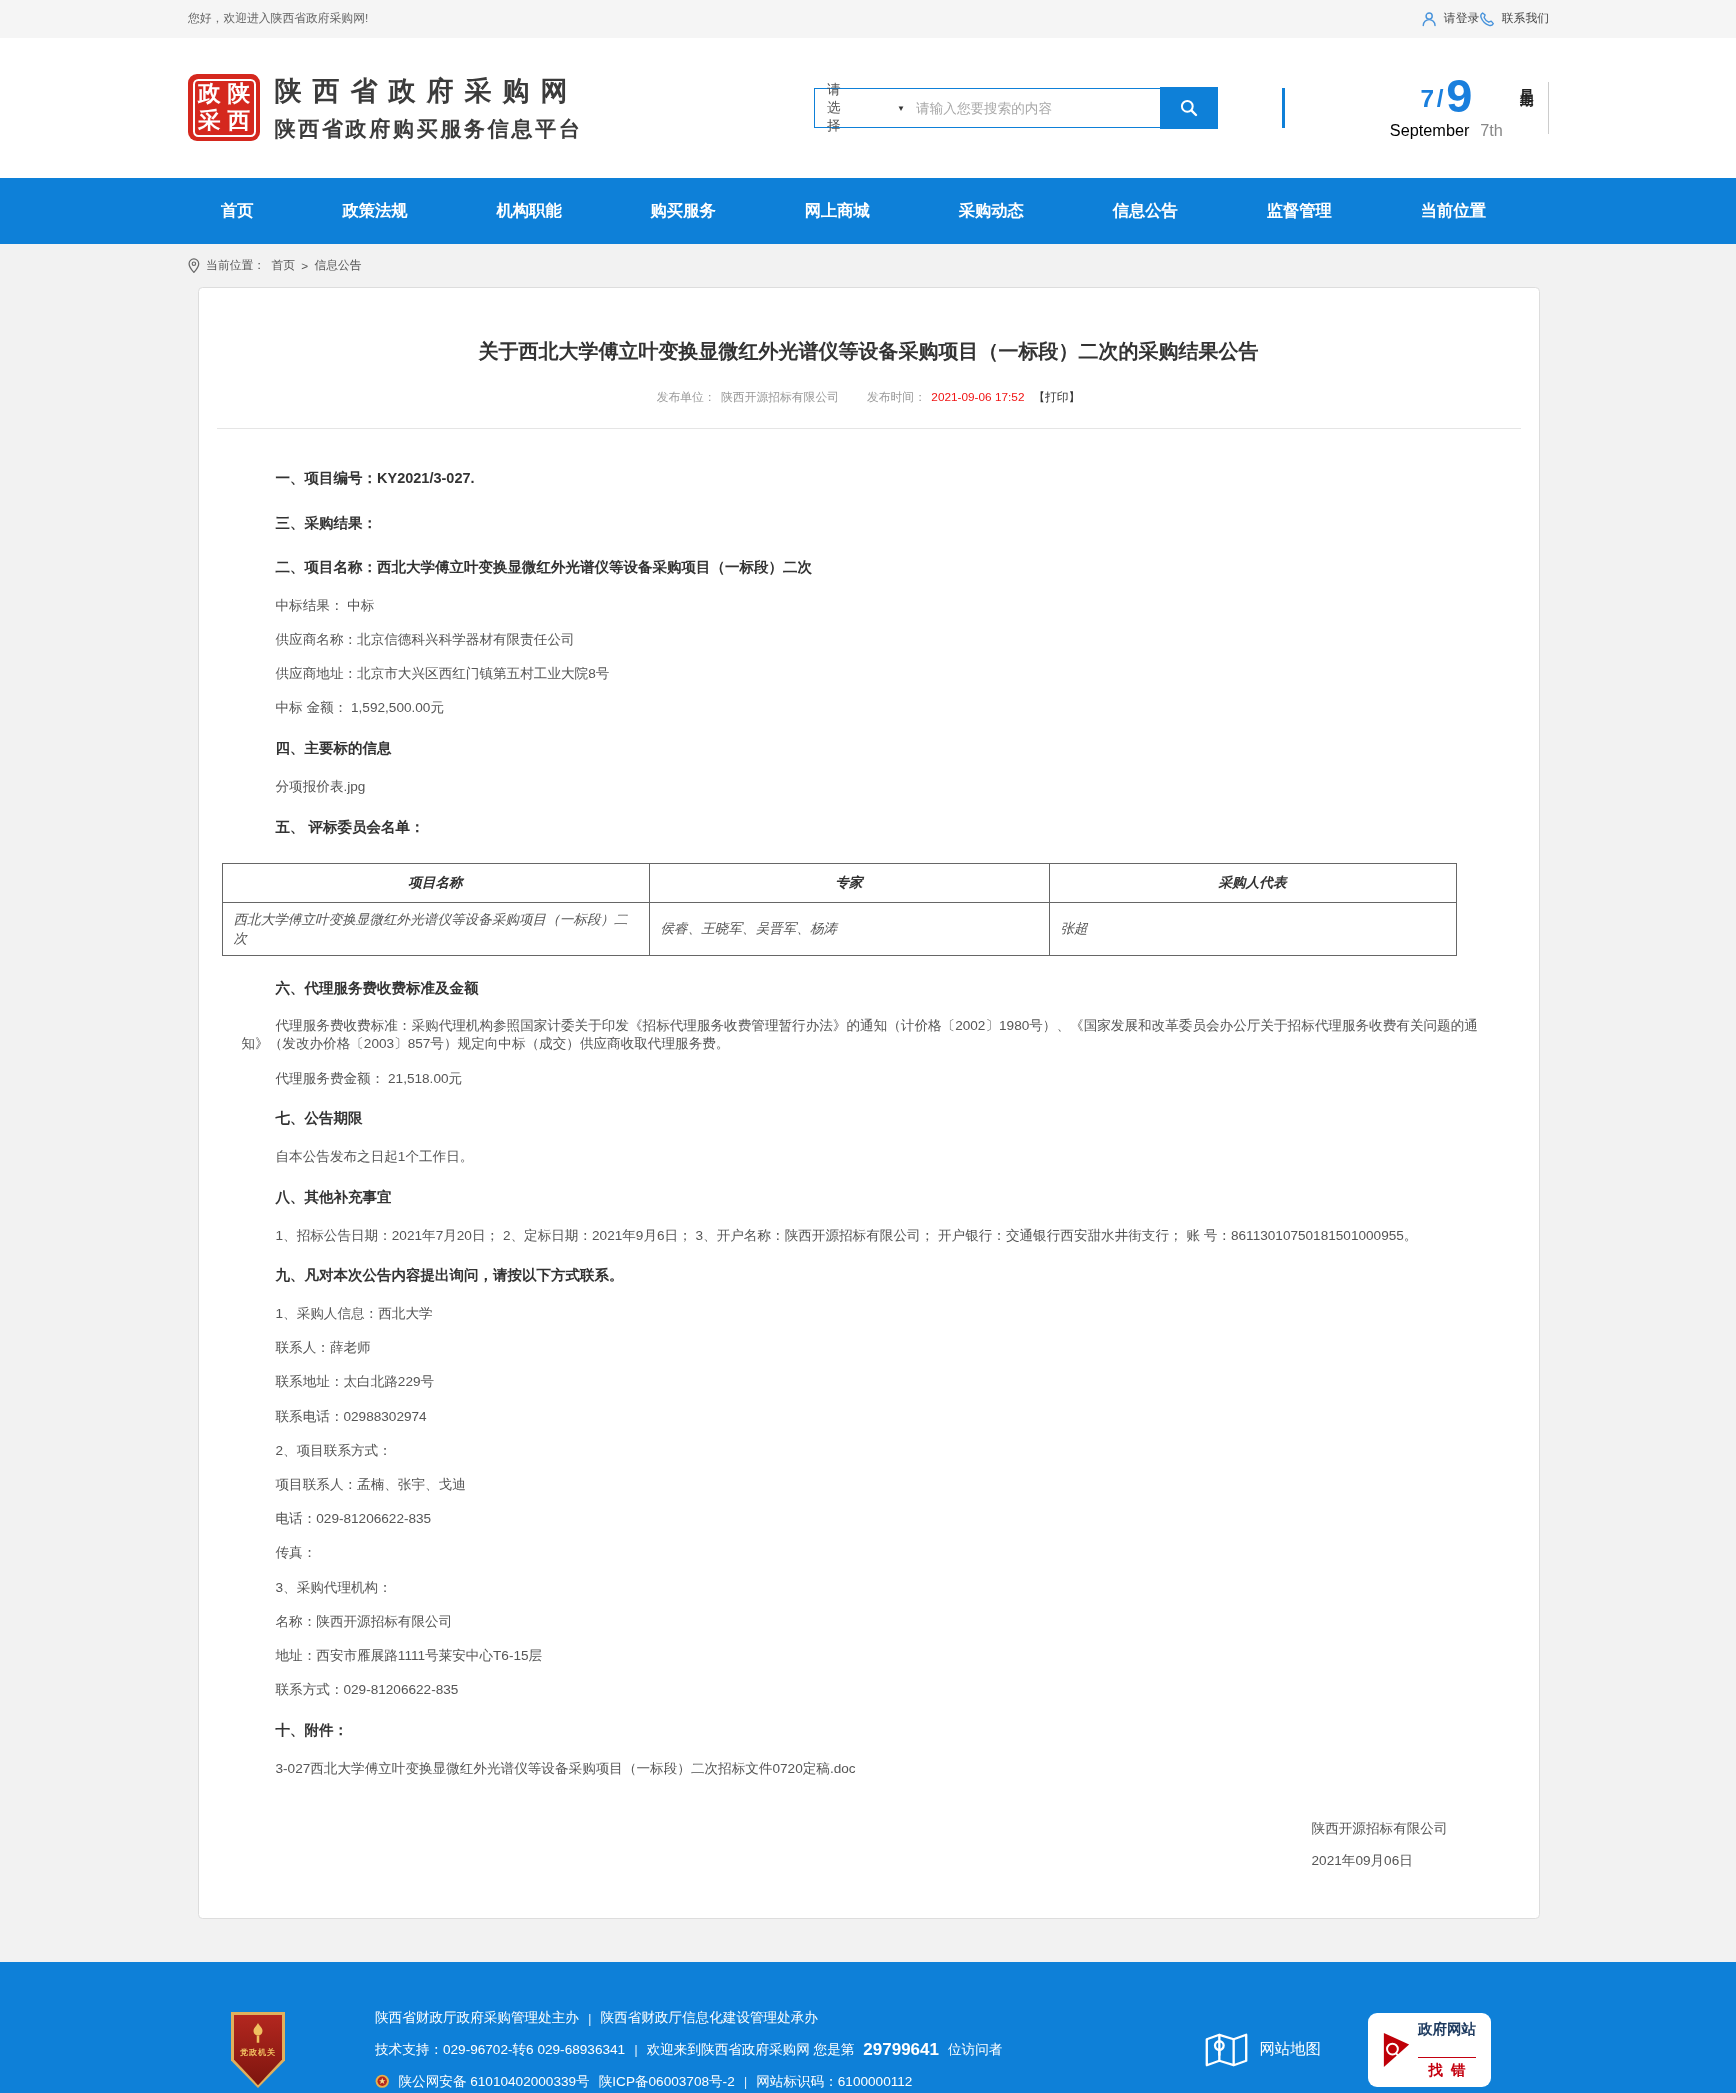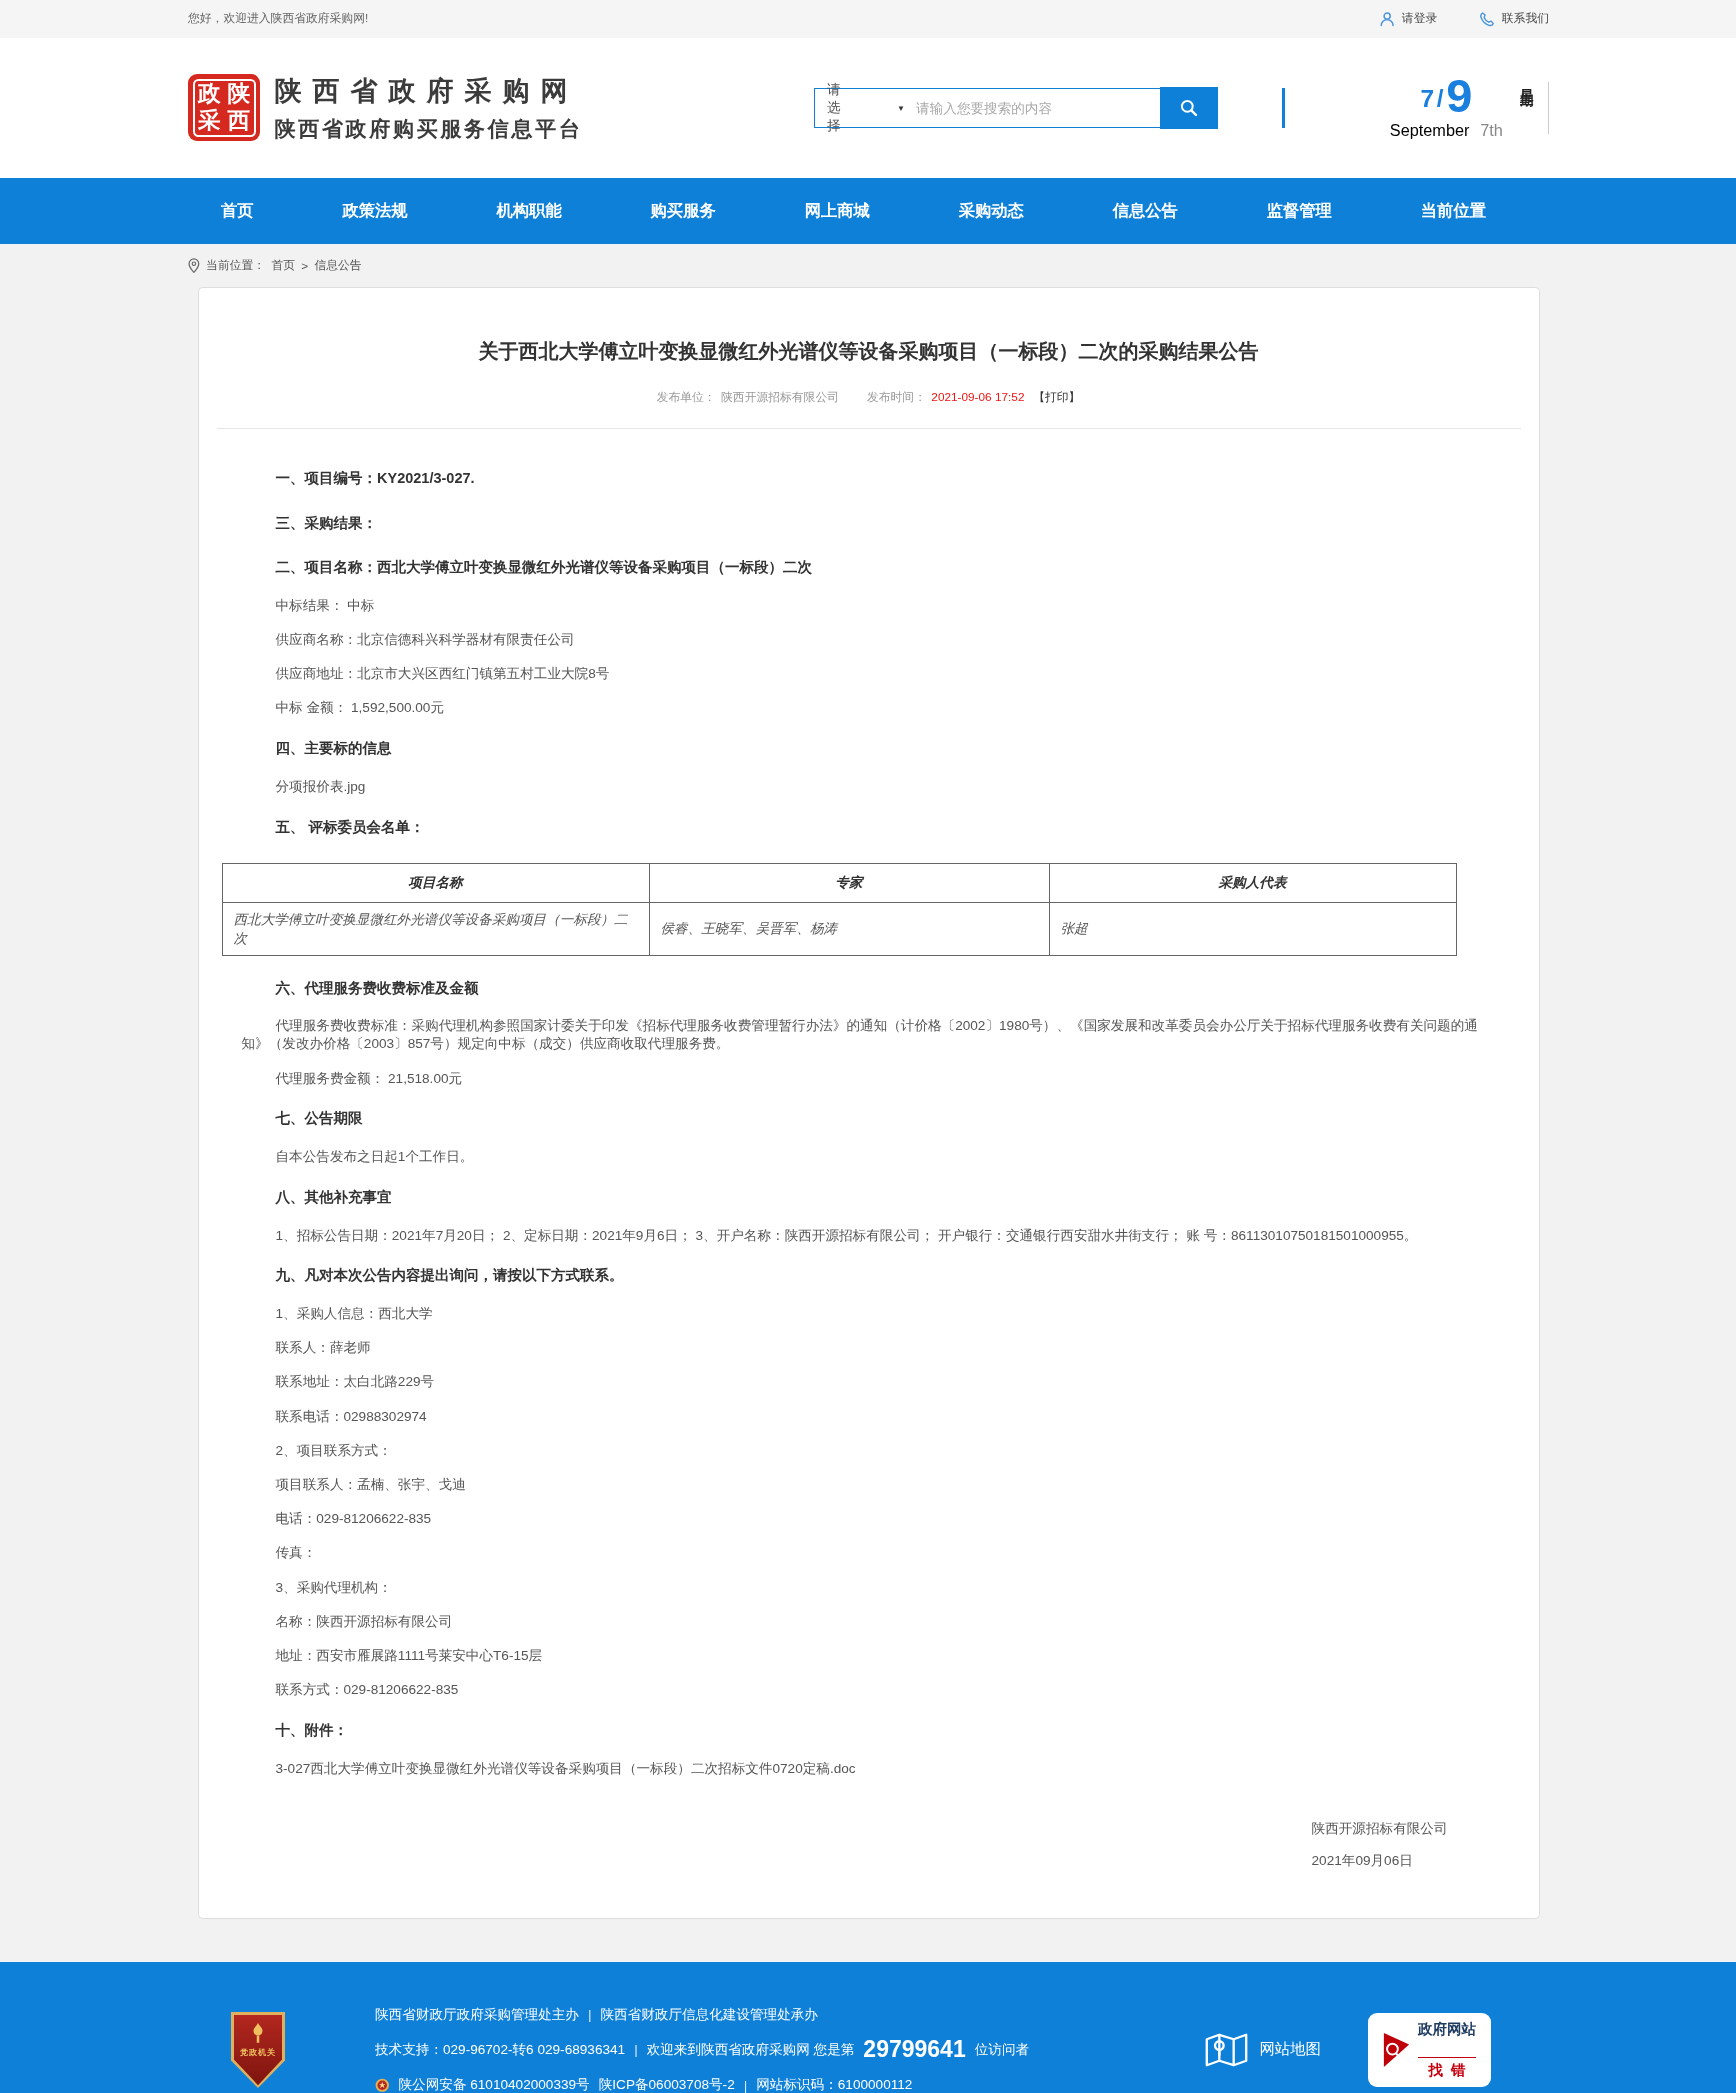--- a/index.html
+++ b/index.html
@@ -3,21 +3,21 @@
 <meta charset="utf-8">
 <style>
   * { margin:0; padding:0; box-sizing:border-box; }
   body { width:1737px; background:#fff; font-family:"Liberation Sans","DejaVu Sans",sans-serif; }
   .container { width:1361px; margin:0 auto; }
 
   
   .topbar { height:38px; background:#f5f5f5; }
   .topbar-inner { height:100%; display:flex; align-items:center; justify-content:space-between; }
   .welcome { font-size:11.8px; color:#666; }
-  .topbar-links { display:flex; align-items:center; gap:42px; }
+  .topbar-links { display:flex; align-items:center; }
   .tb-link { display:flex; align-items:center; gap:6.3px; font-size:11.8px; color:#444; cursor:pointer; text-decoration:none; }
 
   
   .header { height:140px; background:#fff; }
   .header-inner { height:100%; display:flex; align-items:center; }
   .logo { display:flex; align-items:center; gap:14.5px; cursor:pointer; }
   .seal { width:72px; height:67px; background:#d5281e; border-radius:9px; padding:4.5px; flex:none; }
   .seal-inner { height:100%; border:2.7px solid #fff; border-radius:5.4px; display:grid;
     grid-template-columns:1fr 1fr; align-items:center; justify-items:center;
     color:#fff; font-weight:bold; font-size:22.6px; line-height:1; }
@@ -87,21 +87,21 @@
   .gov-shield { margin-left:43px; width:54px; height:76px; flex:none;
     clip-path:polygon(0 0,100% 0,100% 64%,50% 100%,0 64%); background:#e0b05c;
     display:flex; align-items:stretch; justify-content:stretch; }
   .shield-inner { margin:2.7px; flex:1; clip-path:polygon(0 0,100% 0,100% 63%,50% 100%,0 63%);
     background:linear-gradient(#b3271f,#7d150e); display:flex; flex-direction:column; align-items:center; padding-top:7.2px; gap:1.8px; }
   .shield-label { font-size:8.1px; color:#f0c060; font-weight:bold; letter-spacing:0.9px; }
   .footer-text { margin-left:90px; display:flex; flex-direction:column; gap:12.7px; }
   .f-line { display:flex; align-items:center; font-size:13.6px; color:#fff; white-space:nowrap; }
   .f-line span { margin-right:9px; }
   .f-sep { opacity:.85; margin:0 5.4px 0 0; }
-  .f-count { font-size:23px; font-weight:bold; }
+  .f-count { font-size:17px; font-weight:bold; }
   .beian-icon { margin-right:7.2px; display:inline-flex; }
   .sitemap { margin-left:auto; display:flex; align-items:center; gap:11px; color:#fff; font-size:15.4px;
     cursor:pointer; text-decoration:none; flex:none; }
   .error-badge { margin:0 58px 0 47px; width:123px; height:74px; background:#fff; border-radius:9px;
     display:flex; align-items:center; justify-content:center; gap:8.1px; cursor:pointer; text-decoration:none; flex:none; }
   .eb-text { display:flex; flex-direction:column; }
   .eb-title { font-size:14.5px; font-weight:bold; color:#1d3a5f; padding-bottom:18px; border-bottom:1.8px solid #c4000f; }
   .eb-sub { margin-top:3.6px; font-size:14.5px; font-weight:bold; color:#c4000f; text-align:center; letter-spacing:8.1px; text-indent:8.1px; }
 </style>
 </head>

